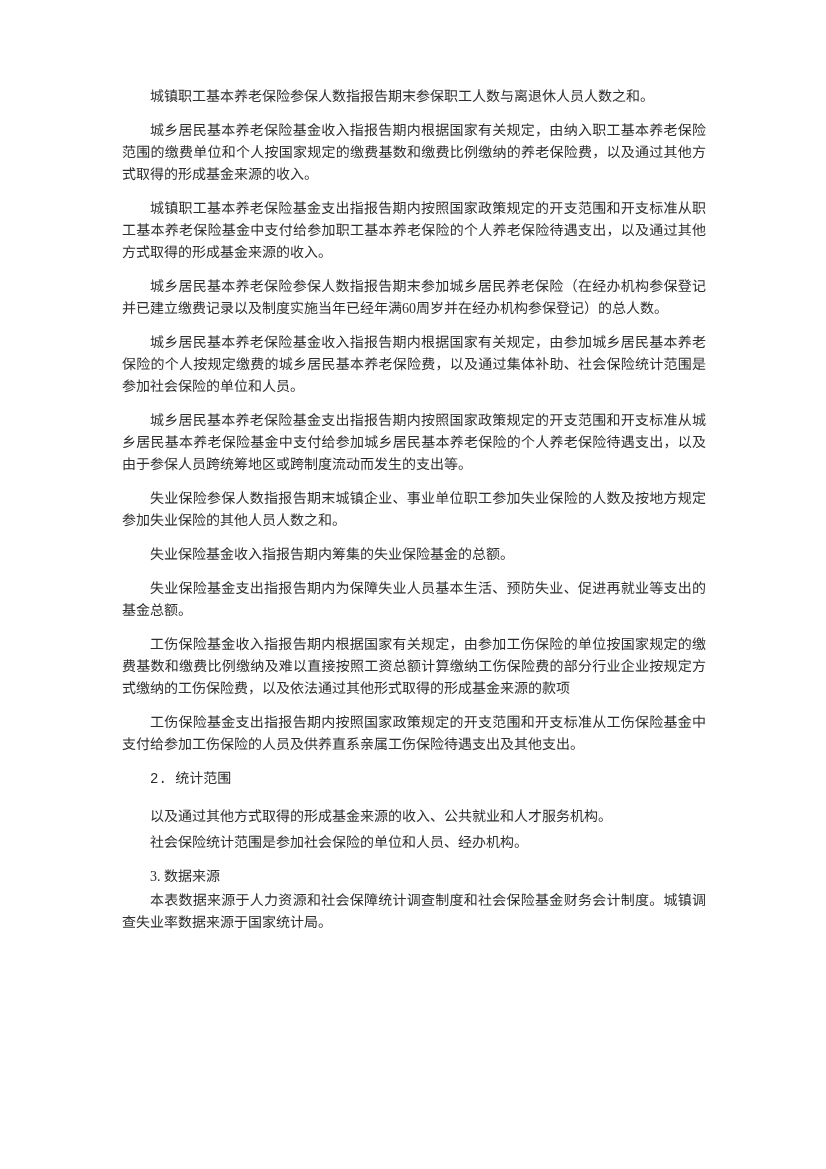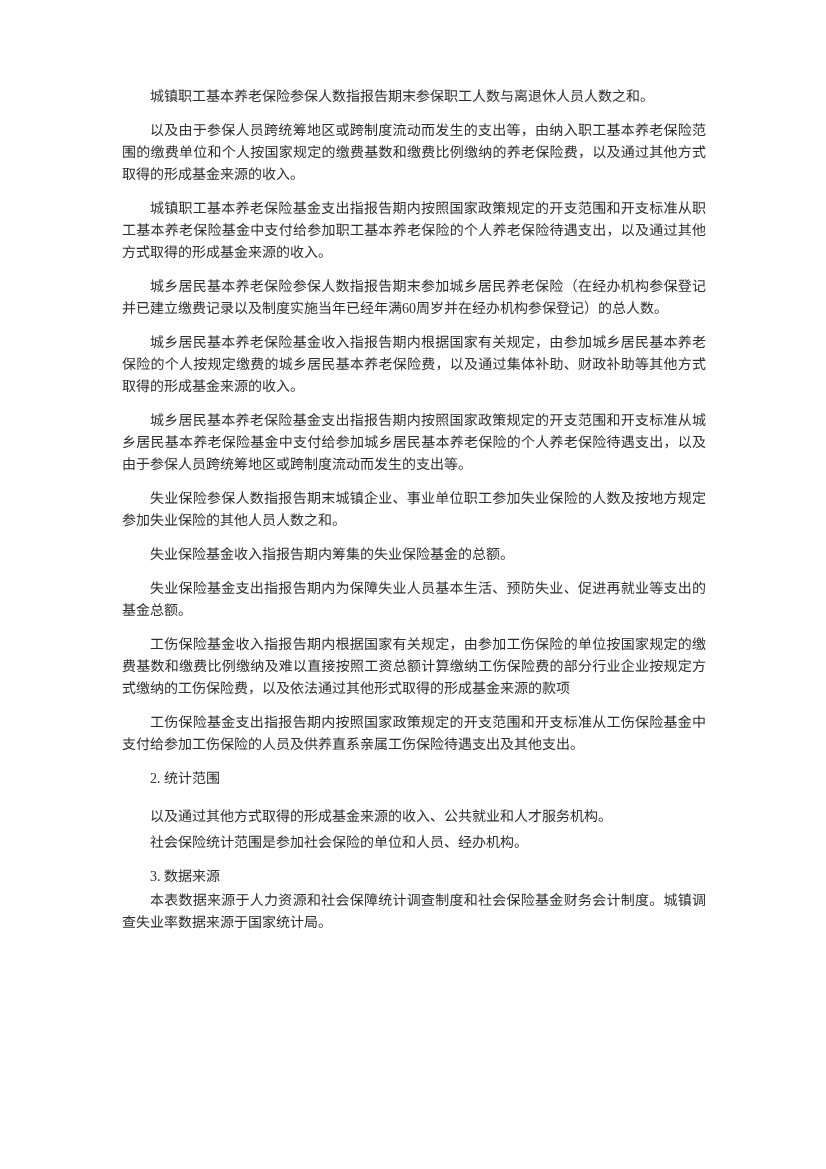--- a/index.html
+++ b/index.html
@@ -39,39 +39,40 @@
   .section-heading {
     margin: 0;
     font-size: 14px;
     font-weight: normal;
     line-height: 22px;
     text-indent: 2em;
     text-align: left;
   }
   .heading-scope {
     margin: 10px 0 16px 0;
+    font-family: Liberation Mono, monospace;
   }
   .heading-source {
     margin: 12px 0 2px 0;
   }
 </style>
 </head>
 <body>
 
 <div class="page" style="background: rgb(255, 255, 255); color: rgb(46, 46, 46);">
 
   <p class="para">城镇职工基本养老保险参保人数指报告期末参保职工人数与离退休人员人数之和。</p>
 
-  <p class="para">以及由于参保人员跨统筹地区或跨制度流动而发生的支出等，由纳入职工基本养老保险范围的缴费单位和个人按国家规定的缴费基数和缴费比例缴纳的养老保险费，以及通过其他方式取得的形成基金来源的收入。</p>
+  <p class="para">城乡居民基本养老保险基金收入指报告期内根据国家有关规定，由纳入职工基本养老保险范围的缴费单位和个人按国家规定的缴费基数和缴费比例缴纳的养老保险费，以及通过其他方式取得的形成基金来源的收入。</p>
 
   <p class="para">城镇职工基本养老保险基金支出指报告期内按照国家政策规定的开支范围和开支标准从职工基本养老保险基金中支付给参加职工基本养老保险的个人养老保险待遇支出，以及通过其他方式取得的形成基金来源的收入。</p>
 
   <p class="para">城乡居民基本养老保险参保人数指报告期末参加城乡居民养老保险（在经办机构参保登记并已建立缴费记录以及制度实施当年已经年满60周岁并在经办机构参保登记）的总人数。</p>
 
-  <p class="para">城乡居民基本养老保险基金收入指报告期内根据国家有关规定，由参加城乡居民基本养老保险的个人按规定缴费的城乡居民基本养老保险费，以及通过集体补助、财政补助等其他方式取得的形成基金来源的收入。</p>
+  <p class="para">城乡居民基本养老保险基金收入指报告期内根据国家有关规定，由参加城乡居民基本养老保险的个人按规定缴费的城乡居民基本养老保险费，以及通过集体补助、社会保险统计范围是参加社会保险的单位和人员。</p>
 
   <p class="para">城乡居民基本养老保险基金支出指报告期内按照国家政策规定的开支范围和开支标准从城乡居民基本养老保险基金中支付给参加城乡居民基本养老保险的个人养老保险待遇支出，以及由于参保人员跨统筹地区或跨制度流动而发生的支出等。</p>
 
   <p class="para">失业保险参保人数指报告期末城镇企业、事业单位职工参加失业保险的人数及按地方规定参加失业保险的其他人员人数之和。</p>
 
   <p class="para para-gap">失业保险基金收入指报告期内筹集的失业保险基金的总额。</p>
 
   <p class="para para-gap">失业保险基金支出指报告期内为保障失业人员基本生活、预防失业、促进再就业等支出的基金总额。</p>
 
 

